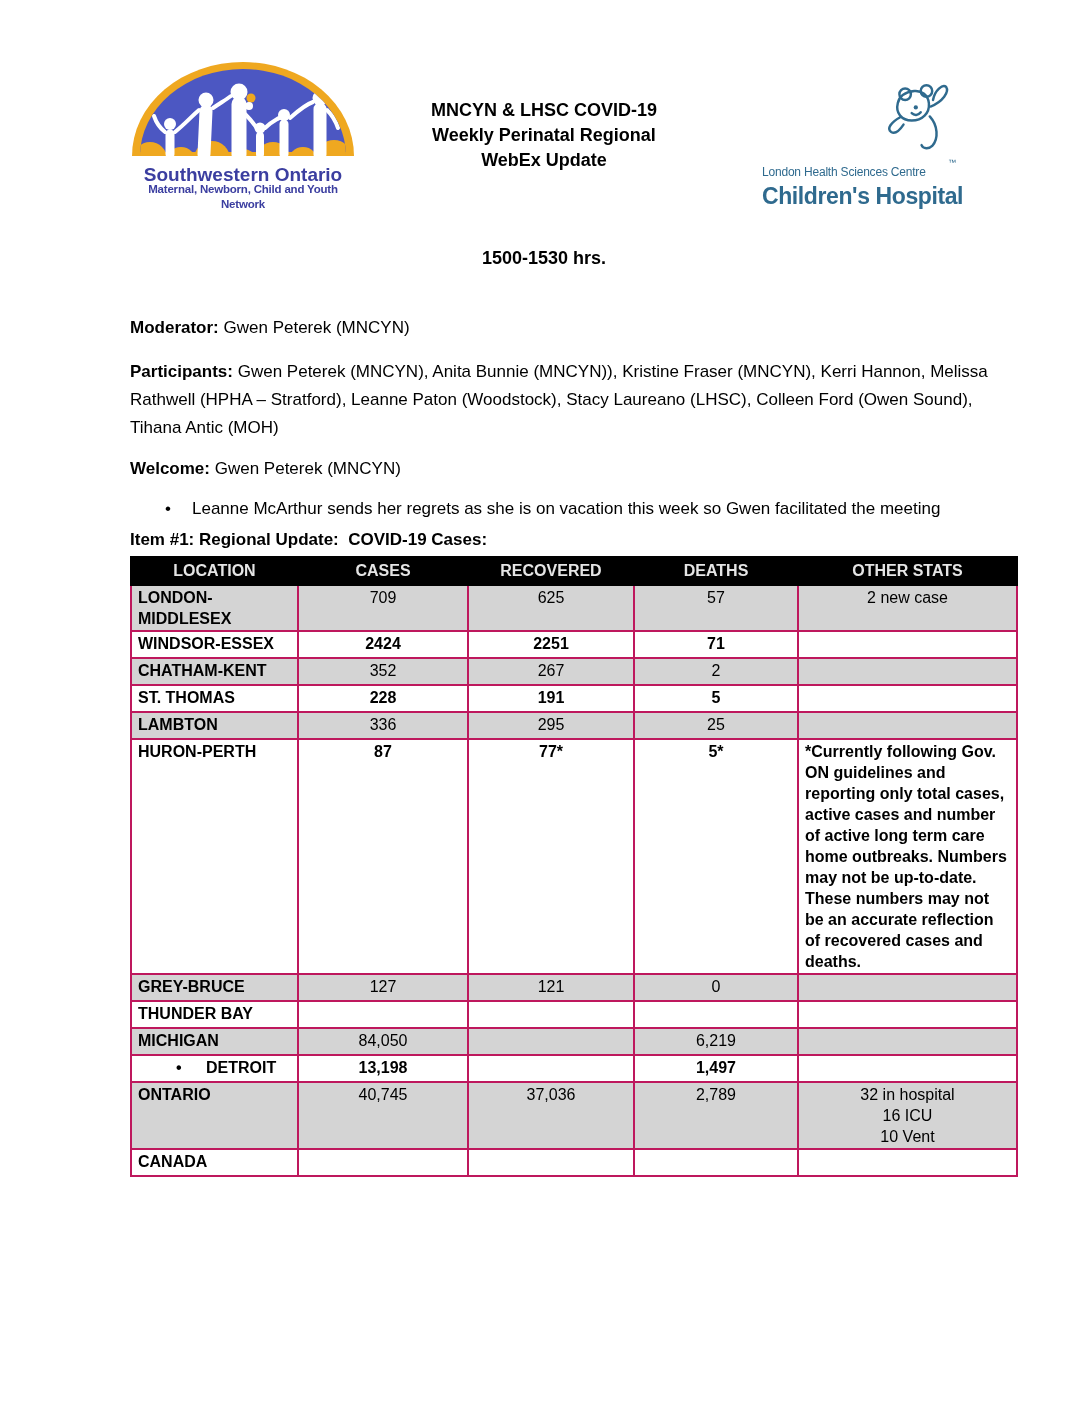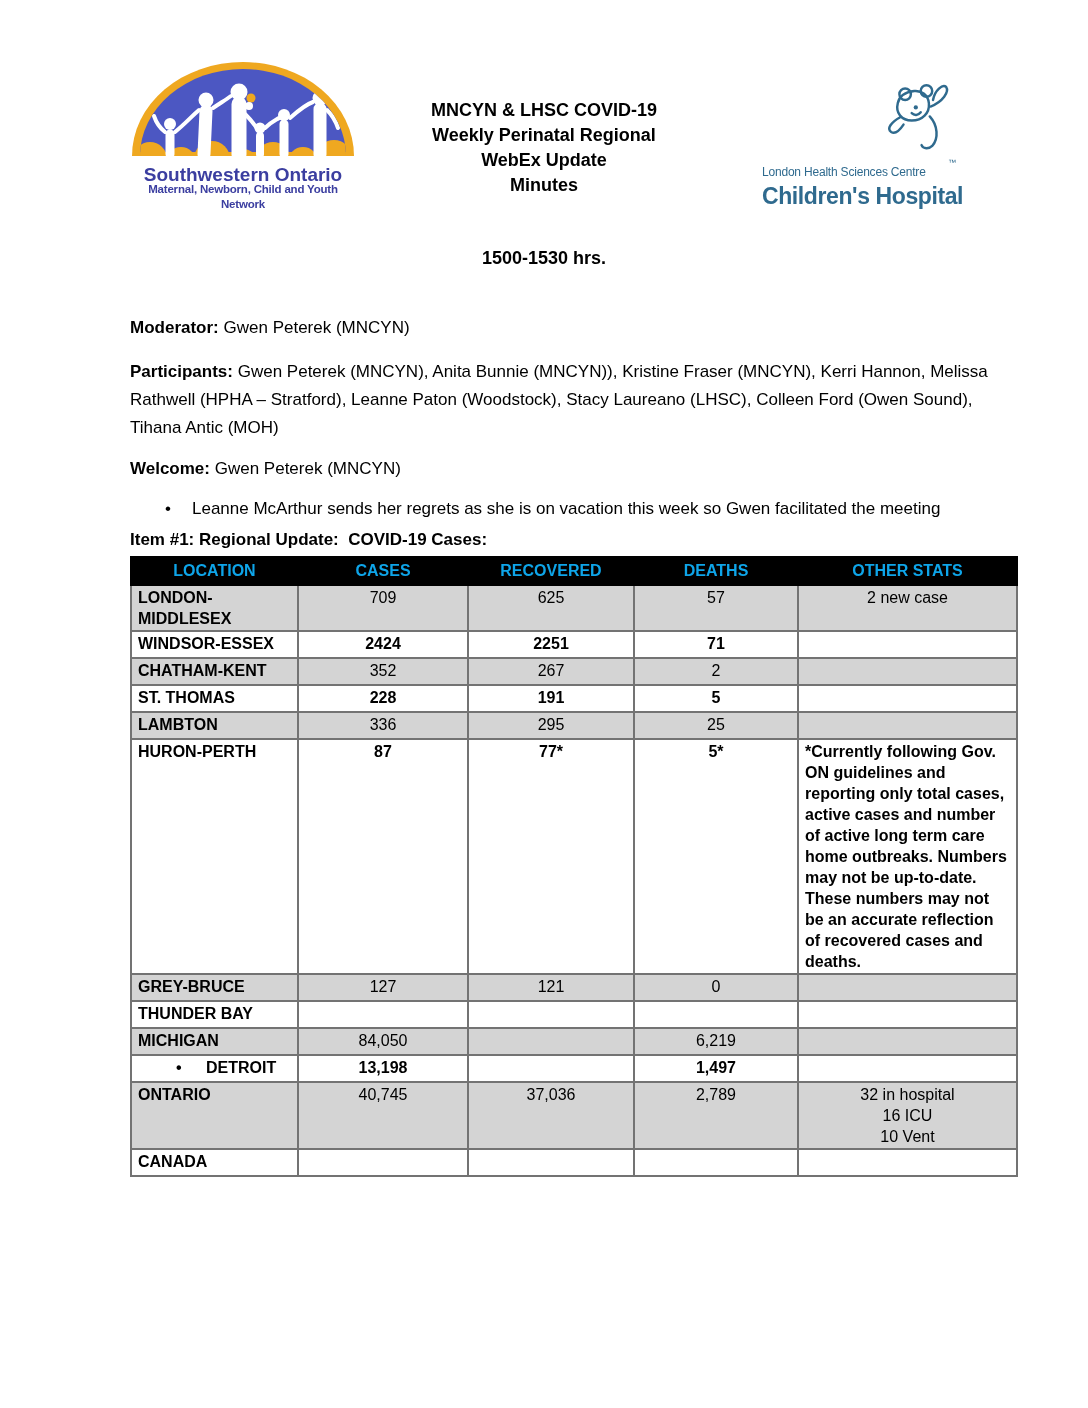--- a/index.html
+++ b/index.html
@@ -43,27 +43,27 @@
   .para.welcome{margin-bottom:12px;}
   .bullet-item{
     position:relative;margin:0 0 6px 0;padding-left:62px;
     font-size:17px;line-height:28px;width:790px;
   }
   .bullet-item::before{content:"\2022";position:absolute;left:35px;top:0;}
   .item-heading{margin:0 0 5px 0;font-size:17px;font-weight:bold;line-height:22px;white-space:pre-wrap;}
   
   table.covid{border-collapse:collapse;width:886px;border:2px solid #1c1c1c;table-layout:fixed;}
   table.covid th{
-    background:var(--header-bg,#000);color:#0ea5e9;
+    background:var(--header-bg,#000);color:#e5e5e5;
     font-size:16px;font-weight:bold;height:24px;padding:1px 20px;
     border:2px solid #000;
   }
   table.covid th + th{border-left:2px solid #8a8a8a;}
   table.covid td{
-    border:2px solid #737373;
+    border:2px solid #be185d;
     vertical-align:top;height:23px;
     font-size:16px;line-height:21px;padding:1px 6px;
   }
   tr.shaded td{background:var(--row-shade,#d4d4d4);}
   tr.boldrow td{font-weight:bold;}
   td.loc{font-weight:bold;text-align:left;padding-left:8px;white-space:pre-line;}
   td.loc.bulleted{padding-left:74px;position:relative;}
   td.loc.bulleted::before{content:"\2022";position:absolute;left:44px;top:1px;}
   td.num{text-align:center;}
   td.other{text-align:center;white-space:pre-line;line-height:24px;}
@@ -117,21 +117,20 @@
       </g>
     </svg>
     <div class="mncyn-text1">Southwestern Ontario</div>
     <div class="mncyn-text2">Maternal, Newborn, Child and Youth Network</div>
   </div>
 
   <div class="title-block">
     <div>MNCYN &amp; LHSC COVID-19</div>
     <div>Weekly Perinatal Regional</div>
     <div>WebEx Update</div>
-    <div>Minutes</div>
   </div>
 
   <div class="chh-logo">
     <svg class="chh-bear" width="100" height="82" viewBox="0 0 100 100" aria-hidden="true">
       <circle class="bear-line" cx="27" cy="15" r="7"></circle>
       <circle class="bear-line" cx="53" cy="11" r="7"></circle>
       <path class="bear-line" d="M18,26 C15,38 23,47 35,47 C48,47 57,38 56,26 C55,16 47,10 38,11 C29,12 20,16 18,26"></path>
       <circle class="bear-fill" cx="40" cy="31" r="2.6"></circle>
       <path class="bear-line" d="M35,38 C38,41 43,41 46,37" stroke-width="2.4"></path>
       <path class="bear-line" d="M58,30 C73,24 81,12 77,6 C73,2 63,10 61,22"></path>

